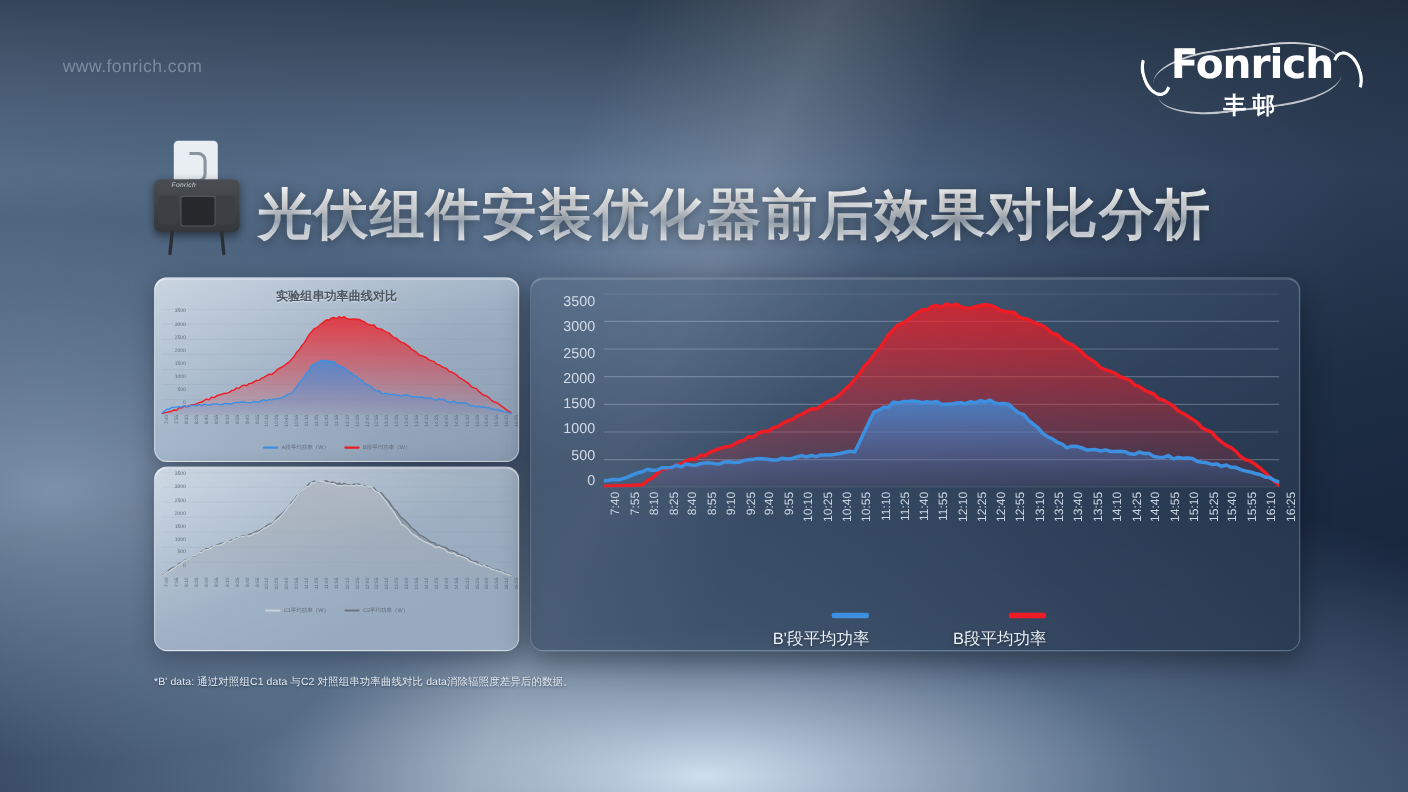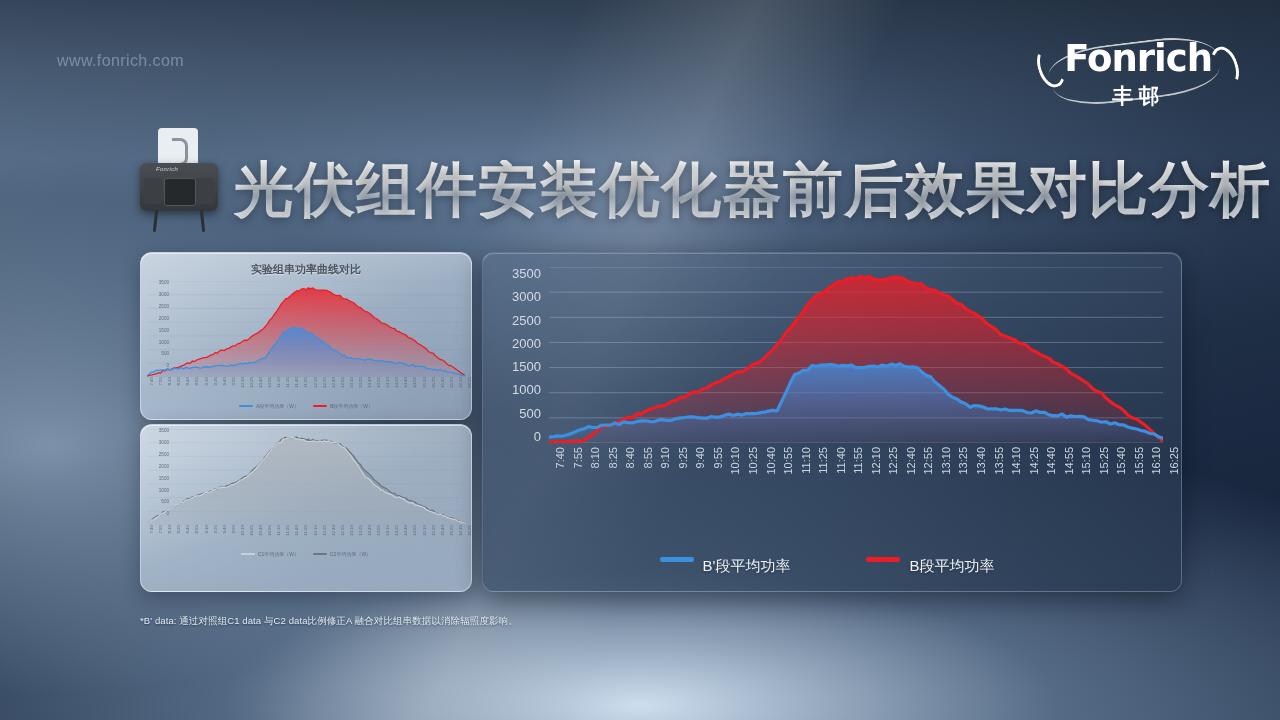--- a/index.html
+++ b/index.html
@@ -48,21 +48,21 @@
   #device .notch{position:absolute;left:34px;top:10px;width:13px;height:22px;border:3px solid #8a949e;border-left:none;border-radius:0 8px 8px 0;}
   #device .body{position:absolute;left:2px;top:35px;width:78px;height:48px;background:linear-gradient(180deg,#4a4e52,#34383c);border-radius:6px;
     box-shadow:0 3px 8px rgba(0,0,0,.45);}
   #device .brand{position:absolute;left:16px;top:3px;font-size:6px;color:#cfd4d8;letter-spacing:.3px;font-style:italic;}
   #device .slot{position:absolute;left:24px;top:15px;width:30px;height:26px;background:#26292c;border-radius:3px;border:1px solid #51565a;}
   #device .sl{position:absolute;top:15px;width:18px;height:26px;background:#3c4044;border-radius:3px;}
   #device .sl.a{left:4px;} #device .sl.b{right:4px;}
   #device .wire{position:absolute;top:82px;width:3px;height:22px;background:#2b2f33;border-radius:2px;}
   #device .wire.a{left:16px;transform:rotate(6deg);}
   #device .wire.b{right:16px;transform:rotate(-6deg);}
-  #title{font-size:60px;font-weight:bold;line-height:1;letter-spacing:1px;padding-bottom:4px;
+  #title{font-size:50px;font-weight:bold;line-height:1;letter-spacing:1px;padding-bottom:4px;
     background:linear-gradient(180deg,#ffffff 0%,#f2f6fa 38%,#b9c6d4 58%,#e9eff5 80%,#ffffff 100%);
     -webkit-background-clip:text;background-clip:text;color:transparent;
     text-shadow:0 2px 10px rgba(0,0,0,.35);}
 
   
   .panel{position:absolute;border-radius:12px;}
   .panel-light{
     background:linear-gradient(160deg, rgba(232,240,248,0.80) 0%, rgba(198,214,230,0.66) 50%, rgba(180,198,218,0.62) 100%);
     border:1px solid rgba(255,255,255,0.45);
     box-shadow:0 6px 20px rgba(6,14,26,0.30), inset 0 1px 0 rgba(255,255,255,.55);
@@ -98,21 +98,21 @@
   #mainPlotWrap{position:relative;margin:14px 18px 0 8px;height:190px;}
   #mainYaxis{position:absolute;left:0;top:0;width:50px;height:176px;
     display:flex;flex-direction:column;justify-content:space-between;align-items:flex-end;}
   #mainYaxis span{font-size:13px;color:#d2dbe6;line-height:1;}
   #mainSvgBox{position:absolute;left:58px;right:0;top:0;height:176px;}
   #mainSvgBox svg{display:block;width:100%;height:100%;}
   #mainXaxis{position:absolute;left:58px;right:0;top:178px;height:52px;}
   #mainXaxis .xt{position:absolute;top:2px;font-size:11px;color:#ccd6e2;white-space:nowrap;
     transform-origin:left top;transform:rotate(-90deg) translate(-100%,0);}
   #mainLegend{position:absolute;left:0;right:0;top:290px;display:flex;justify-content:center;gap:76px;}
-  #mainLegend .li{display:flex;align-items:flex-start;gap:9px;}
+  #mainLegend .li{display:flex;align-items:flex-end;gap:9px;flex-direction:column;}
   #mainLegend .sw{width:34px;height:5px;border-radius:2px;}
   #mainLegend .lb{font-size:15px;color:#eef3f9;text-shadow:0 1px 3px rgba(0,0,0,.4);}
 
   
   #notes{position:absolute;left:140px;top:612px;width:900px;}
   #notes div{font-size:9.5px;color:#e4ecf4;line-height:1.95;letter-spacing:.1px;
     text-shadow:0 1px 2px rgba(10,20,35,.55);}
 </style>
 </head>
 <body>
@@ -406,14 +406,14 @@
         </div>
         <div class="li">
           <span class="sw" style="background: rgb(238, 28, 36);"></span>
           <span class="lb">B段平均功率</span>
         </div>
       </div>
   </div>
 </div>
 
 <div id="notes">
-  <div>*B' data: 通过对照组C1 data 与C2 data比例修正A 融合对比组串数据以消除辐照度影响。</div>
+  <div>*B' data: 通过对照组C1 data 与C2 对照组串功率曲线对比 data消除辐照度差异后的数据。</div>
 </div>
 
 </body></html>

